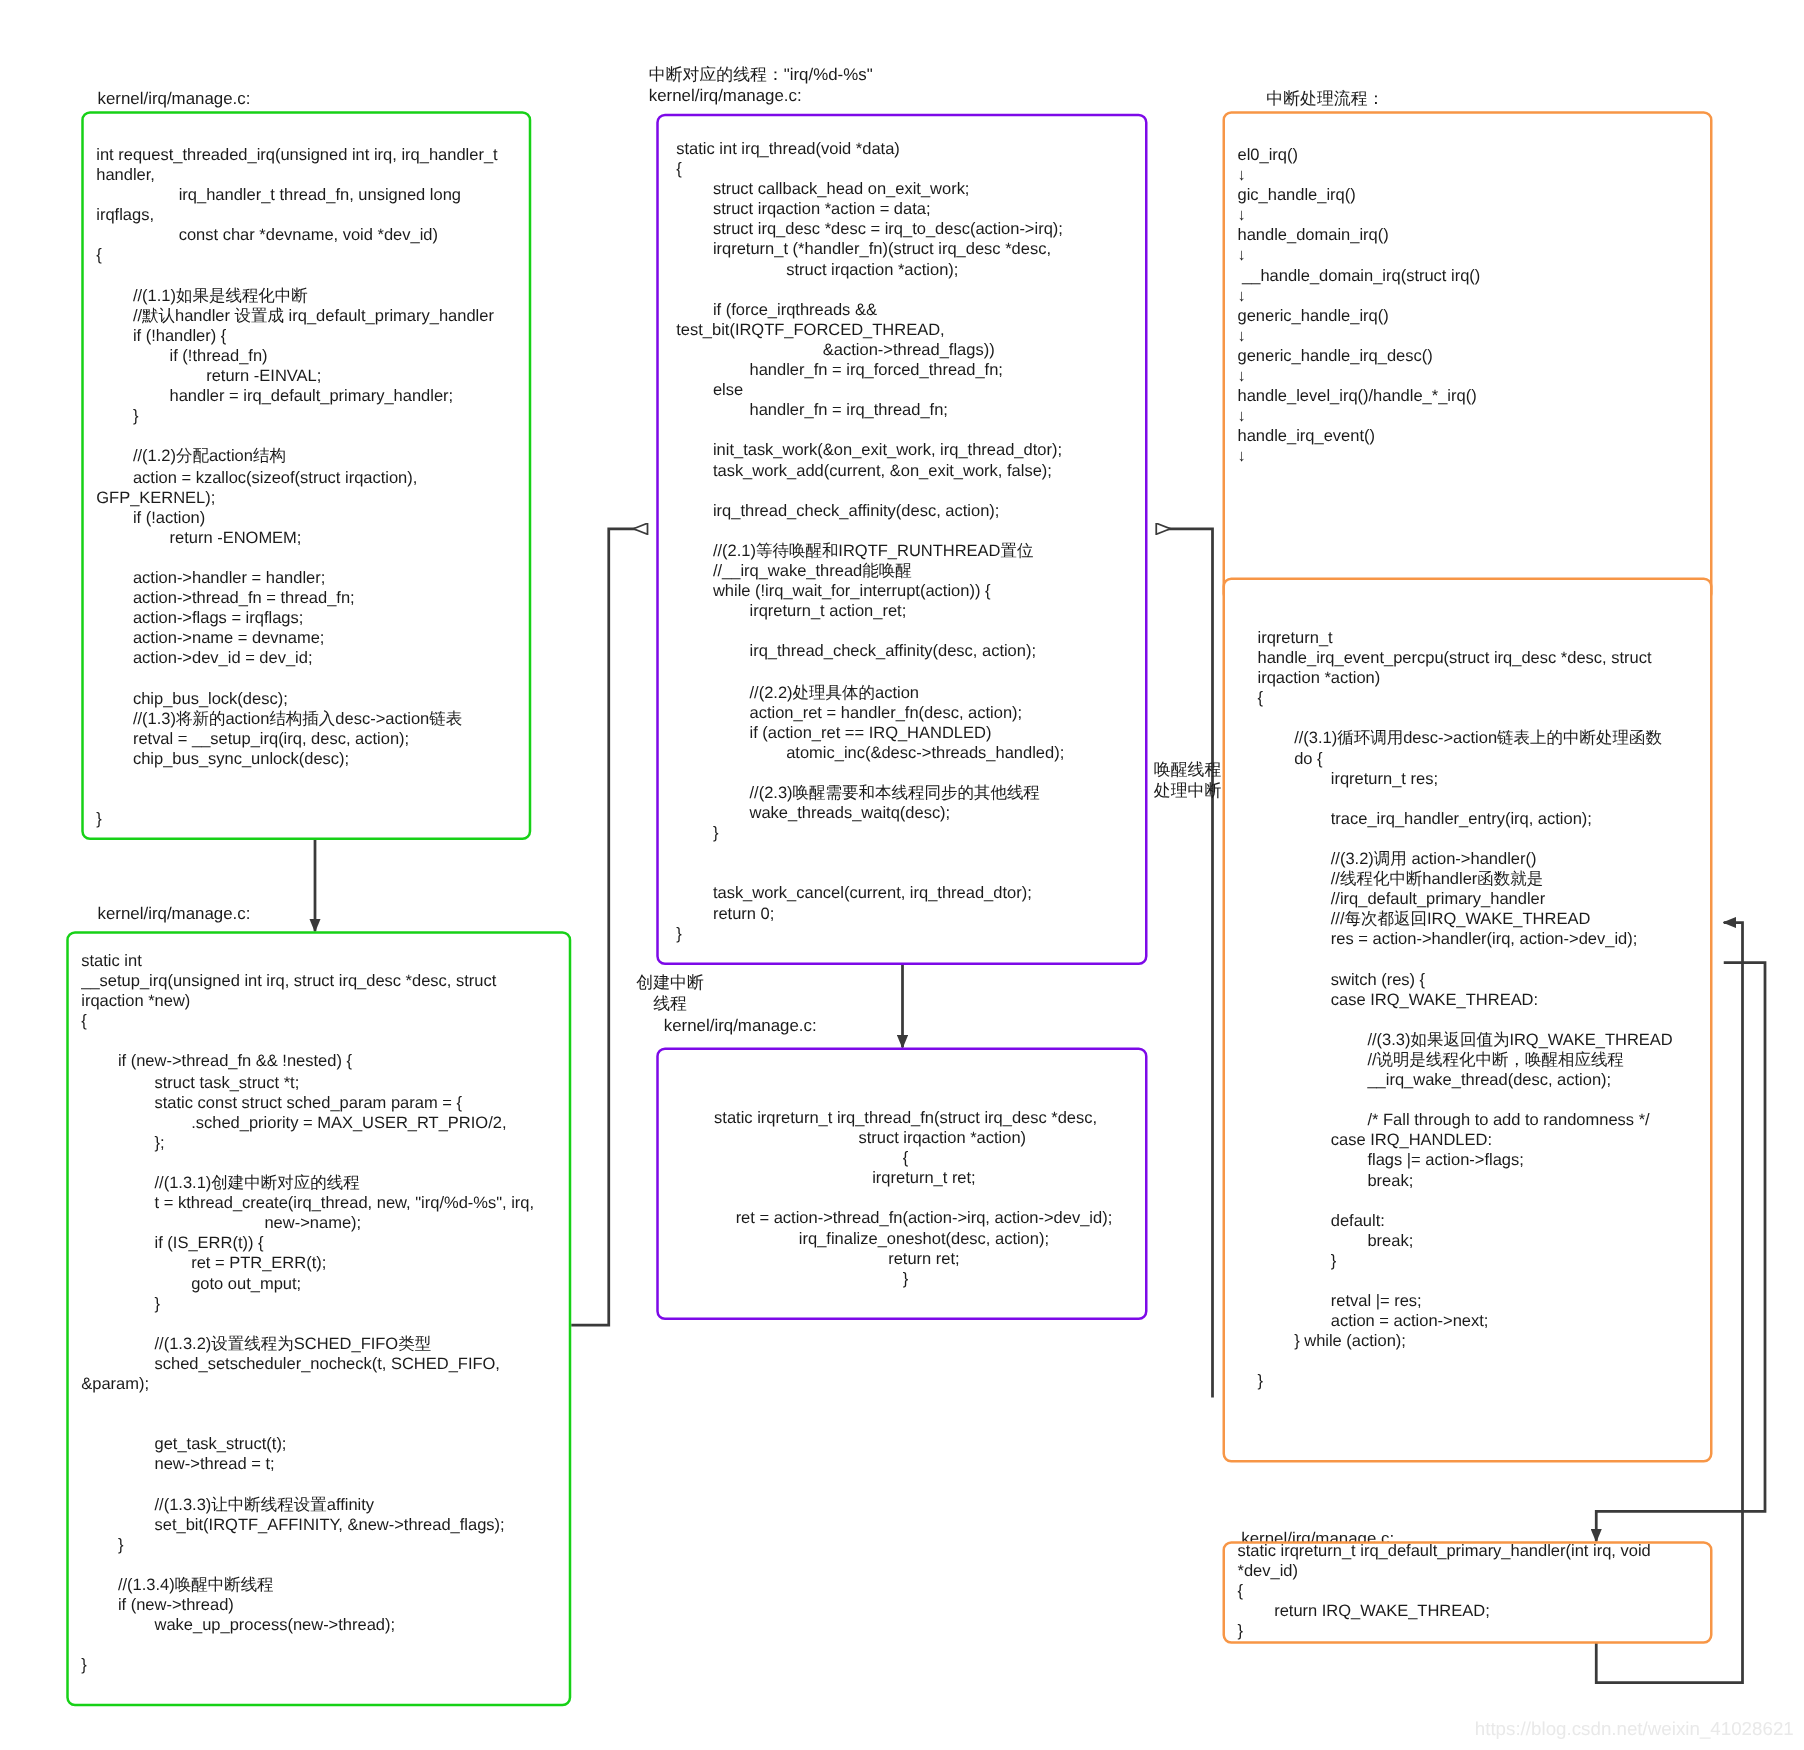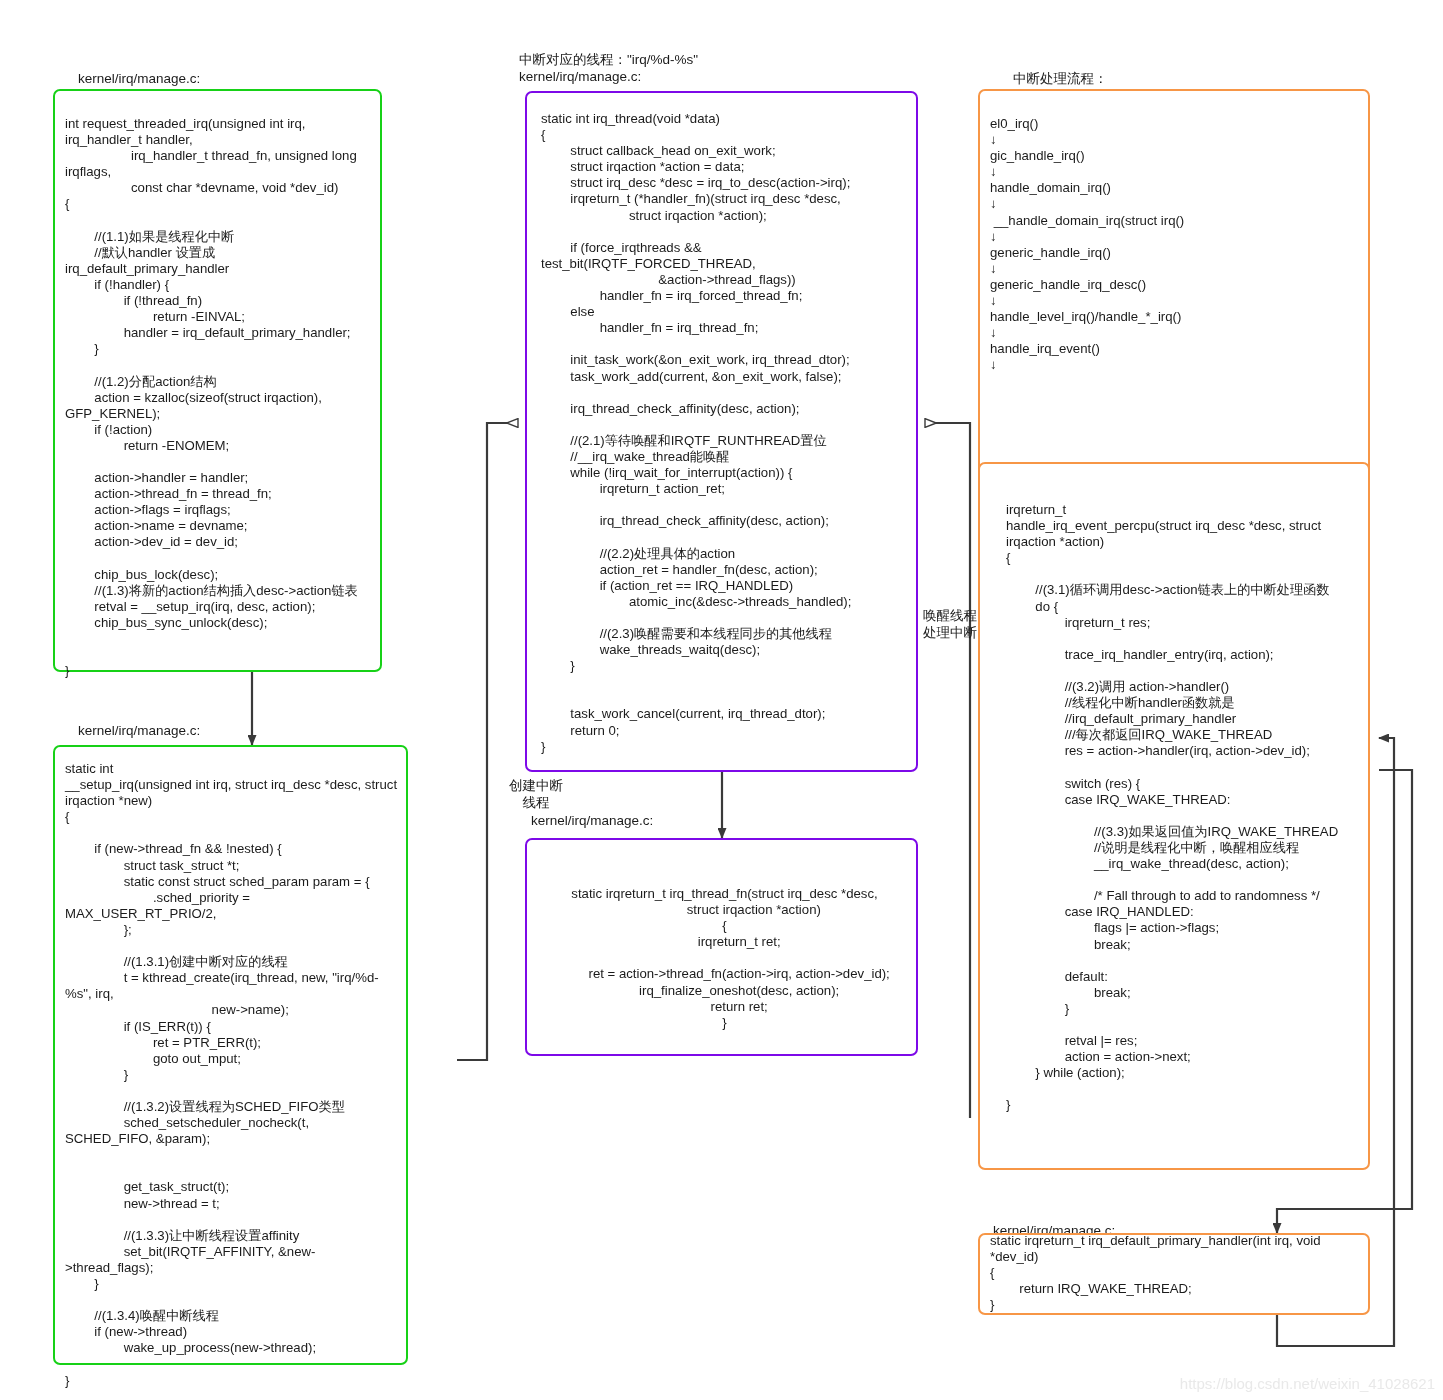--- a/index.html
+++ b/index.html
@@ -97,21 +97,21 @@
   <div class="caption" style="left:78px;top:722px;">kernel/irq/manage.c:</div>
 
   <div class="caption" style="left:519px;top:51px;">中断对应的线程："irq/%d-%s"</div>
   <div class="caption" style="left:519px;top:68px;">kernel/irq/manage.c:</div>
   <div class="caption" style="left:531px;top:812px;">kernel/irq/manage.c:</div>
 
   <div class="caption" style="left:1013px;top:70px;">中断处理流程：</div>
   <div class="caption" style="left:1003px;top:447px;margin-left:13px;">kernel/irq/chip.c:</div>
   <div class="caption" style="left:993px;top:1222px;">kernel/irq/manage.c:</div>
 
-  <div class="box green" style="left:53px;top:89px;width:329px;height:583px;padding-left:24px;">
+  <div class="box green" style="left:65px;top:89px;width:360px;height:583px;padding-left:24px;">
     <div class="code" style="top:25px;">int request_threaded_irq(unsigned int irq, irq_handler_t handler,
                   irq_handler_t thread_fn, unsigned long irqflags,
                   const char *devname, void *dev_id)
 {
 
         //(1.1)如果是线程化中断
         //默认handler 设置成 irq_default_primary_handler
         if (!handler) {
                 if (!thread_fn)
                         return -EINVAL;
@@ -131,21 +131,21 @@
 
         chip_bus_lock(desc);
         //(1.3)将新的action结构插入desc-&gt;action链表
         retval = __setup_irq(irq, desc, action);
         chip_bus_sync_unlock(desc);
 
 
 }</div>
   </div>
 
-  <div class="box green" style="left:53px;top:745px;width:355px;height:620px;">
+  <div class="box green" style="left:53px;top:745px;width:404px;height:620px;">
     <div class="code" style="top:14px;">static int
 __setup_irq(unsigned int irq, struct irq_desc *desc, struct irqaction *new)
 {
 
         if (new-&gt;thread_fn &amp;&amp; !nested) {
                 struct task_struct *t;
                 static const struct sched_param param = {
                         .sched_priority = MAX_USER_RT_PRIO/2,
                 };
 

